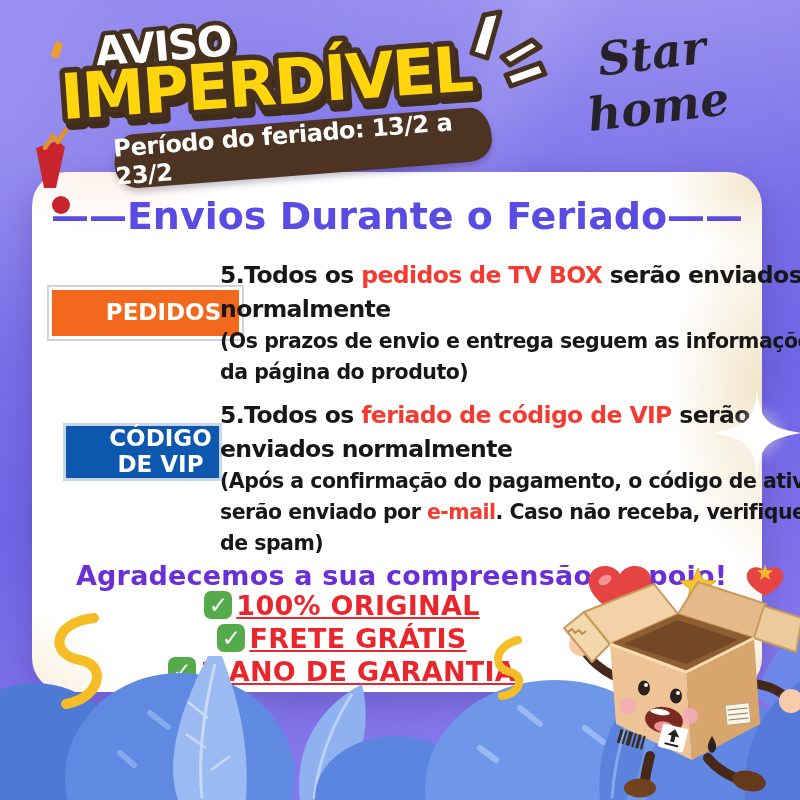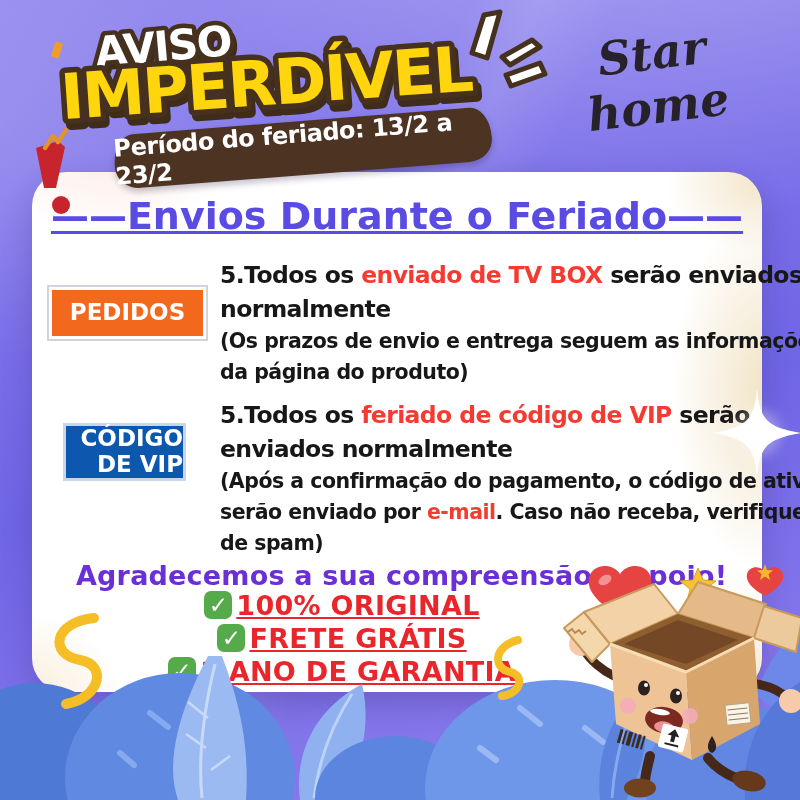--- a/index.html
+++ b/index.html
@@ -36,28 +36,28 @@
   .card{left:32px;top:172px;width:730px;height:520px;border-radius:34px;z-index:2;
     background:
       radial-gradient(140px 260px at 101% 42%, #f1e2c4 0%, rgba(241,226,196,0) 70%),
       radial-gradient(160px 120px at 100% 2%, #f3e5c9 0%, rgba(243,229,201,0) 60%),
       radial-gradient(220px 200px at 100% 102%, #f4e6cb 0%, rgba(244,230,203,0) 65%),
       radial-gradient(180px 160px at -2% 103%, #f7ead2 0%, rgba(247,234,210,0) 60%),
       radial-gradient(200px 120px at 10% -2%, #fdeee8 0%, rgba(253,238,232,0) 60%),
       #ffffff;
     box-shadow:0 12px 30px rgba(40,20,90,.22);}
   .card-title{position:absolute;top:22px;left:0;right:0;text-align:center;
-    font-size:38px;font-weight:bold;color:#5a4ce2;letter-spacing:0px;text-decoration:underline;}
+    font-size:38px;font-weight:bold;color:#5a4ce2;letter-spacing:0px;}
   .badge{position:absolute;color:#fff;font-weight:900;text-align:center;
-    display:flex;flex-direction:column;justify-content:center;line-height:1.12;}
+    display:flex;flex-direction:column;justify-content:center;line-height:1.12;padding-left:36px;}
   .badge span{display:block;}
   .badge-orange{left:17px;top:115px;width:151px;height:46px;background:#f2691e;
     border:3px solid #ffffff;box-shadow:0 0 0 2px #d2d2de;font-size:23px;}
   .badge-blue{left:31px;top:251px;width:117px;height:52px;background:#0d57ae;
-    border:3px solid #c9d6ea;font-size:23px;align-items:flex-end;}
+    border:3px solid #c9d6ea;font-size:23px;}
   .sec-text{position:absolute;left:188px;color:#171717;}
   .sec1{top:86px;}
   .sec2{top:226px;}
   .lead-line{font-size:23.5px;line-height:34px;font-weight:bold;letter-spacing:-0.6px;white-space:nowrap;}
   .note-line{font-size:20.5px;line-height:31px;font-weight:bold;letter-spacing:-0.5px;white-space:nowrap;}
   .red{color:#f43b31;}
   .thanks{position:absolute;left:44px;top:388px;font-size:27px;font-weight:900;
     color:#6b2fd8;letter-spacing:0.2px;white-space:nowrap;}
   .checklist{position:absolute;left:55px;top:418px;width:510px;display:flex;
     flex-direction:column;align-items:center;gap:3px;}
@@ -105,21 +105,21 @@
     <path d="M3,22 L11,10 L16,16 L24,4" stroke="#e2932a" stroke-width="4.5" fill="none" stroke-linecap="round" stroke-linejoin="round"></path>
   </svg>
 
   <div class="abs card">
     <div class="card-title">——Envios Durante o Feriado——</div>
 
     <div class="badge badge-orange">
       <span>PEDIDOS</span>
     </div>
     <div class="sec-text sec1">
-      <div class="lead-line"><span>5.Todos os </span><span class="red">enviado de TV BOX</span><span> serão enviados</span></div>
+      <div class="lead-line"><span>5.Todos os </span><span class="red">pedidos de TV BOX</span><span> serão enviados</span></div>
       <div class="lead-line">normalmente</div>
       <div class="note-line">(Os prazos de envio e entrega seguem as informações</div>
       <div class="note-line">da página do produto)</div>
     </div>
 
     <div class="badge badge-blue">
       <span>CÓDIGO</span>
       <span>DE VIP</span>
     </div>
     <div class="sec-text sec2">

